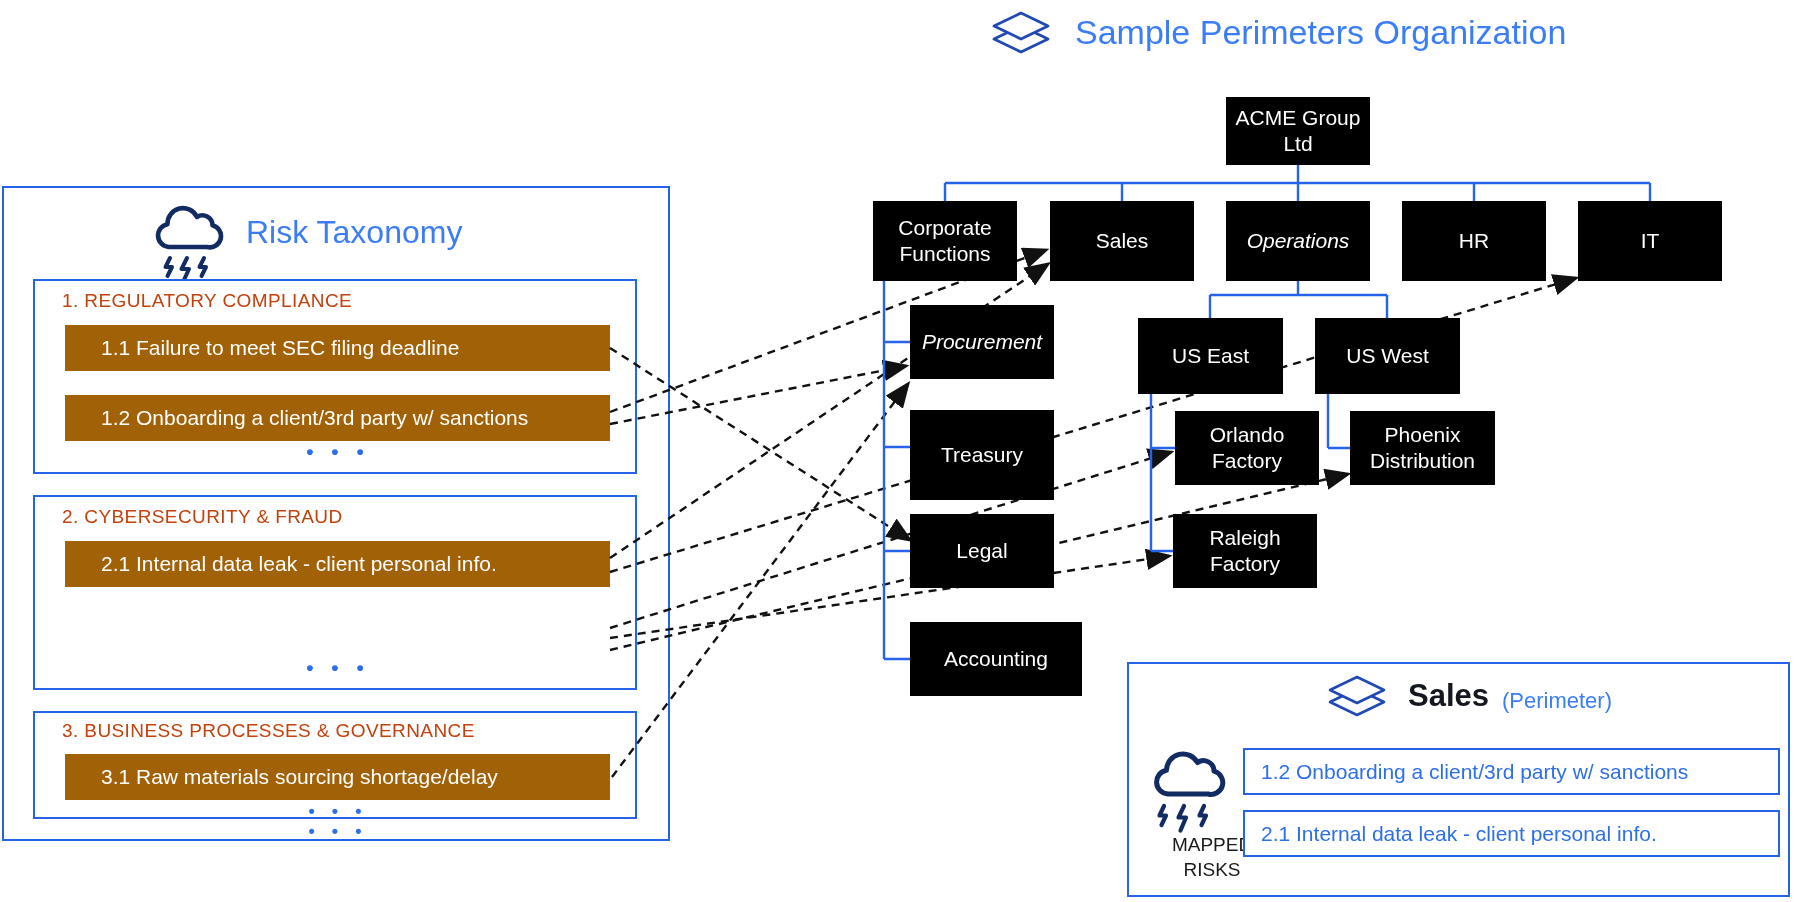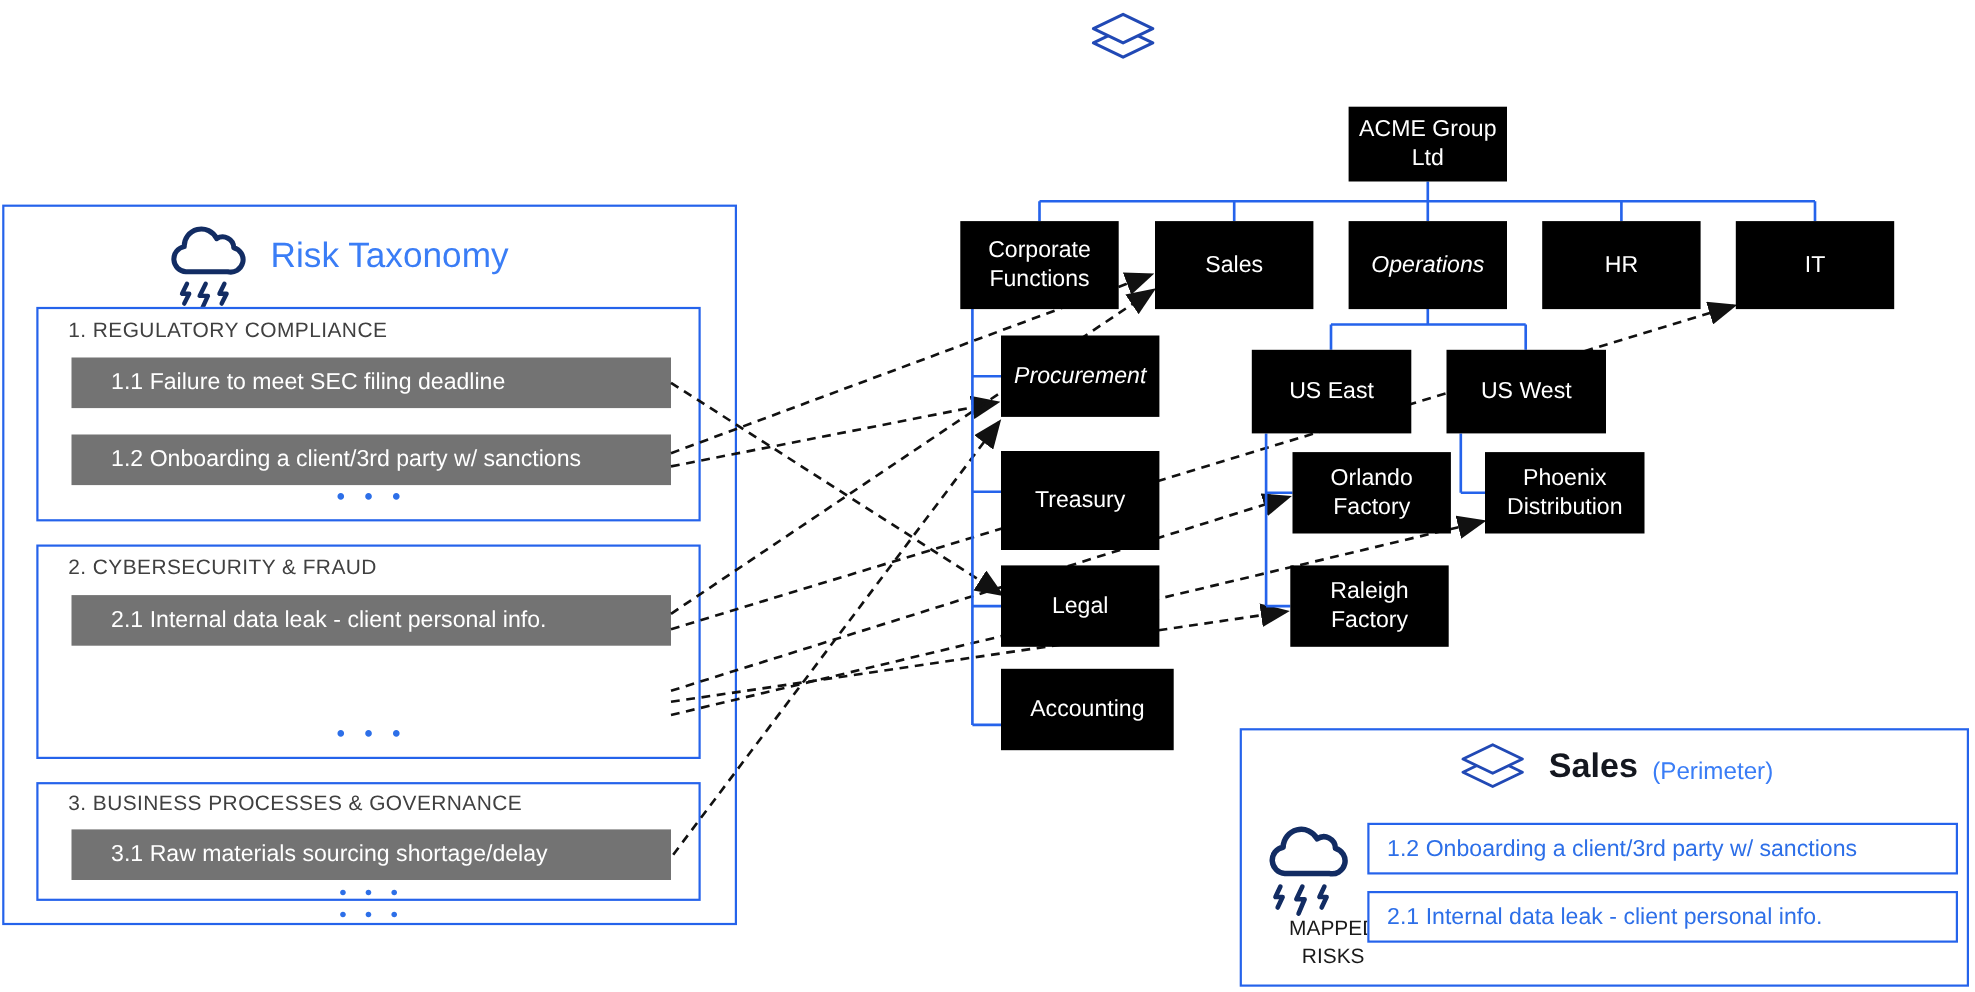--- a/index.html
+++ b/index.html
@@ -4,23 +4,23 @@
 <style>
   html,body{margin:0;padding:0;background:#ffffff;}
   .canvas{
     position:relative;width:1795px;height:902px;background:#ffffff;
     font-family:"Liberation Sans", sans-serif;overflow:hidden;
   }
   .layer{position:absolute;left:0;top:0;}
   .z1{z-index:1}.z2{z-index:2}.z3{z-index:3}
   .panel{position:absolute;border:2px solid #2563EB;background:#ffffff;box-sizing:border-box;}
   .cat{position:absolute;border:2px solid #2563EB;background:#ffffff;box-sizing:border-box;}
-  .cat-label{position:absolute;font-size:19px;color:#404040;letter-spacing:.4px;white-space:nowrap;}
+  .cat-label{position:absolute;font-size:19px;color:#c2410c;letter-spacing:.4px;white-space:nowrap;}
   .risk-item{
-    position:absolute;background:#737373;color:#ffffff;font-size:21px;
+    position:absolute;background:#a16207;color:#ffffff;font-size:21px;
     display:flex;align-items:center;padding-left:36px;box-sizing:border-box;white-space:nowrap;
   }
   .dots{position:absolute;color:#2D6FE8;font-size:21px;font-weight:bold;letter-spacing:6px;text-align:center;white-space:nowrap;}
   .node{
     position:absolute;background:#000000;color:#ffffff;font-size:21px;font-weight:500;line-height:1.22;
     display:flex;align-items:center;justify-content:center;text-align:center;box-sizing:border-box;padding:2px 6px;
   }
   .big-title{position:absolute;font-size:34px;color:#3A7DF6;white-space:nowrap;}
   .tax-title{position:absolute;font-size:32px;color:#3A7DF6;white-space:nowrap;}
   .peri-name{position:absolute;font-size:31px;font-weight:bold;color:#14171f;white-space:nowrap;}
@@ -101,31 +101,32 @@
       <path d="M1328 394 V448 M1328 448 H1350"></path>
     </g>
   </svg>
 
   <svg class="layer z3" width="1795" height="902" style="pointer-events:none">
     <g transform="translate(992,12)" stroke="#2149B5" stroke-width="2.8" stroke-linejoin="round">
       <polygon points="29,14 56,27 29,40 2,27" fill="none"></polygon>
       <polygon points="29,1 56,14 29,27 2,14" fill="#ffffff"></polygon>
     </g>
   </svg>
+  <div class="big-title z3" style="left:1075px;top:13px;">Sample Perimeters Organization</div>
 
   <div class="node z3" style="left:1226px;top:97px;width:144px;height:68px;">ACME Group Ltd</div>
   <div class="node z3" style="left:873px;top:201px;width:144px;height:80px;">Corporate Functions</div>
   <div class="node z3" style="left:1050px;top:201px;width:144px;height:80px;">Sales</div>
   <div class="node z3" style="left:1226px;top:201px;width:144px;height:80px;font-style:italic;">Operations</div>
   <div class="node z3" style="left:1402px;top:201px;width:144px;height:80px;">HR</div>
   <div class="node z3" style="left:1578px;top:201px;width:144px;height:80px;">IT</div>
   <div class="node z3" style="left:910px;top:305px;width:144px;height:74px;font-style:italic;">Procurement</div>
   <div class="node z3" style="left:910px;top:410px;width:144px;height:90px;">Treasury</div>
   <div class="node z3" style="left:910px;top:514px;width:144px;height:74px;">Legal</div>
-  <div class="node z3" style="left:910px;top:608px;width:157px;height:74px;">Accounting</div>
+  <div class="node z3" style="left:910px;top:622px;width:172px;height:74px;">Accounting</div>
   <div class="node z3" style="left:1138px;top:318px;width:145px;height:76px;">US East</div>
   <div class="node z3" style="left:1315px;top:318px;width:145px;height:76px;">US West</div>
   <div class="node z3" style="left:1175px;top:411px;width:144px;height:74px;">Orlando Factory</div>
   <div class="node z3" style="left:1173px;top:514px;width:144px;height:74px;">Raleigh Factory</div>
   <div class="node z3" style="left:1350px;top:411px;width:145px;height:74px;">Phoenix Distribution</div>
 
   <div class="panel z3" style="left:1127px;top:662px;width:663px;height:235px;"></div>
 
   <svg class="layer z3" width="1795" height="902" style="pointer-events:none">
 

